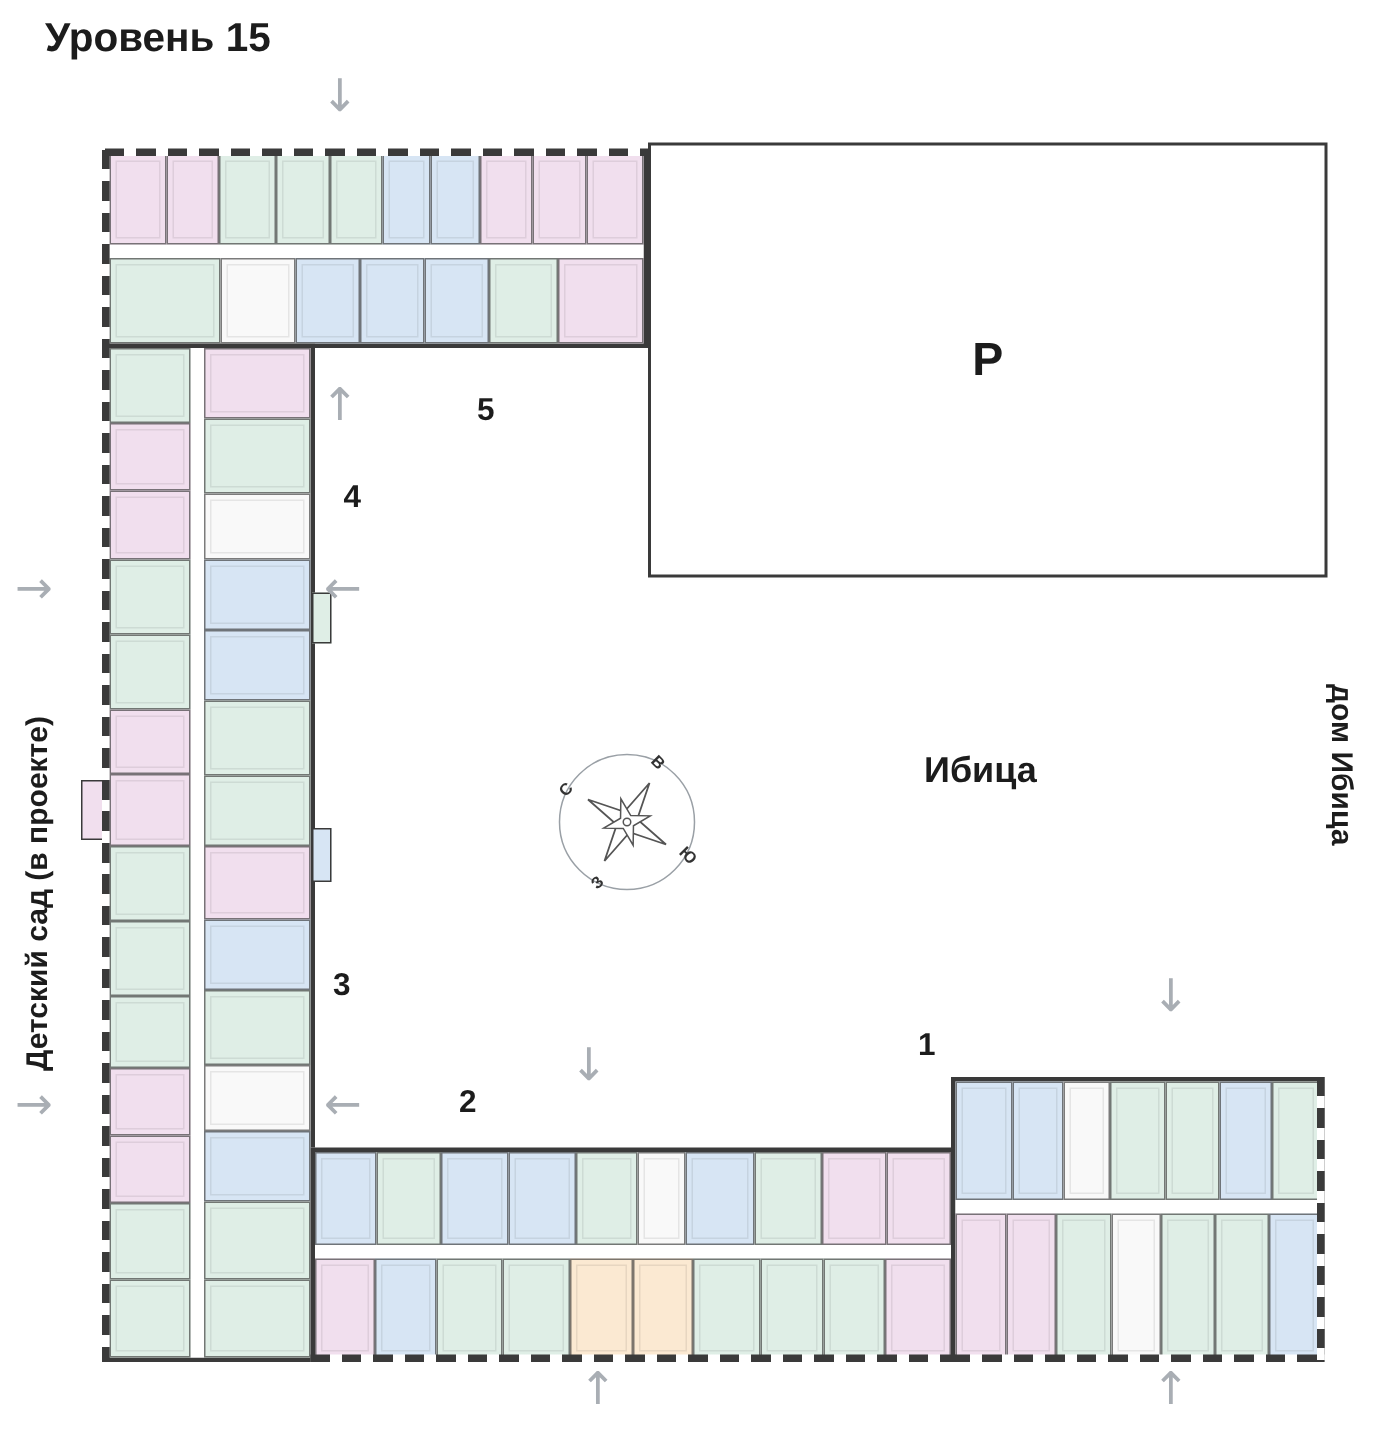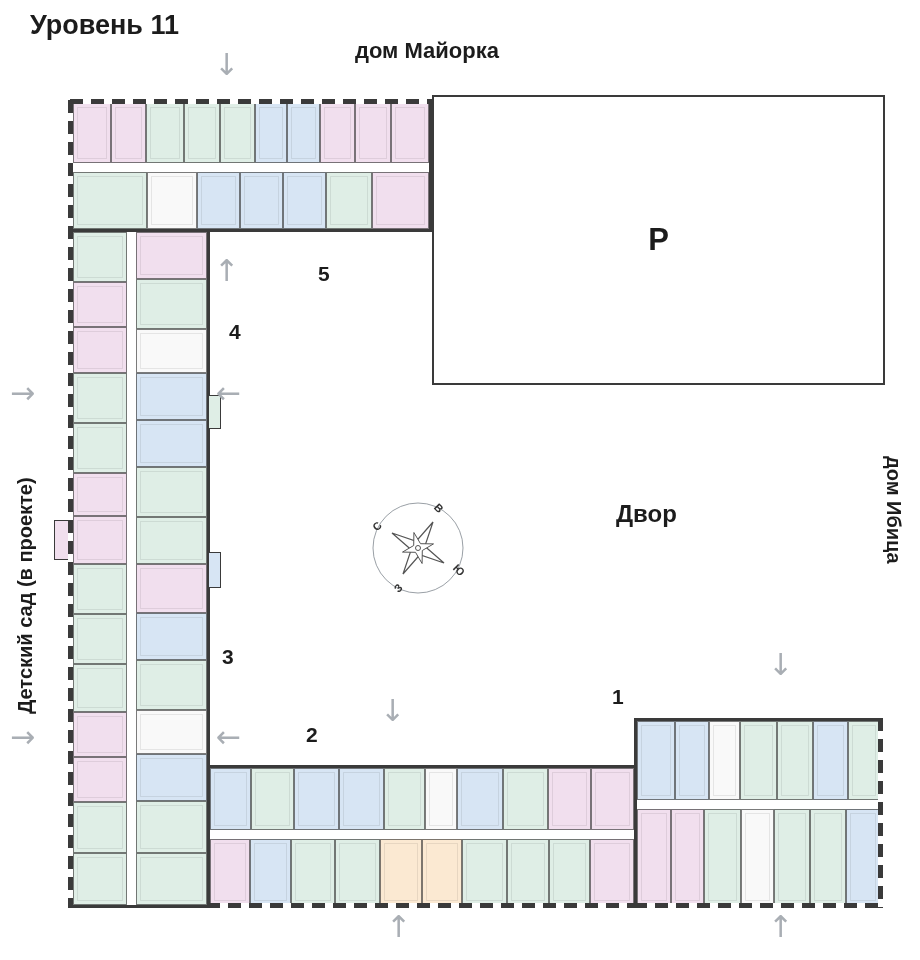--- a/index.html
+++ b/index.html
@@ -47,26 +47,25 @@
   .arrow{position:absolute;font-size:30px;line-height:1;color:#a9aeb4;z-index:4;font-family:"DejaVu Sans",sans-serif;}
   
   #compass{position:absolute;left:366px;top:496px;width:104px;height:104px;z-index:4;}
   #compass text{font-size:11px;font-weight:600;fill:#333;text-anchor:middle;}
 </style>
 </head>
 <body>
 
 <div id="canvas">
 
-  <div id="title" class="plan-label">Уровень 11</div>
-
-  <div id="lbl-top" class="plan-label">дом Майорка</div>
+  <div id="title" class="plan-label">Уровень 15</div>
+
   <div id="lbl-right" class="plan-label">дом Ибица</div>
   <div id="lbl-left" class="plan-label">Детский сад (в проекте)</div>
-  <div id="lbl-court" class="plan-label">Двор</div>
+  <div id="lbl-court" class="plan-label">Ибица</div>
 
   <div id="parking">
     <span>Р</span>
   </div>
 
   <div class="wing h" id="wing-top">
       <div class="wing-row" style="flex: 1.05 1 0%;">
         <div class="unit" style="flex: 1 1 0%; background: rgb(241, 223, 238);"></div>
         <div class="unit" style="flex: 0.9 1 0%; background: rgb(241, 223, 238);"></div>
         <div class="unit" style="flex: 1 1 0%; background: rgb(223, 238, 230);"></div>

